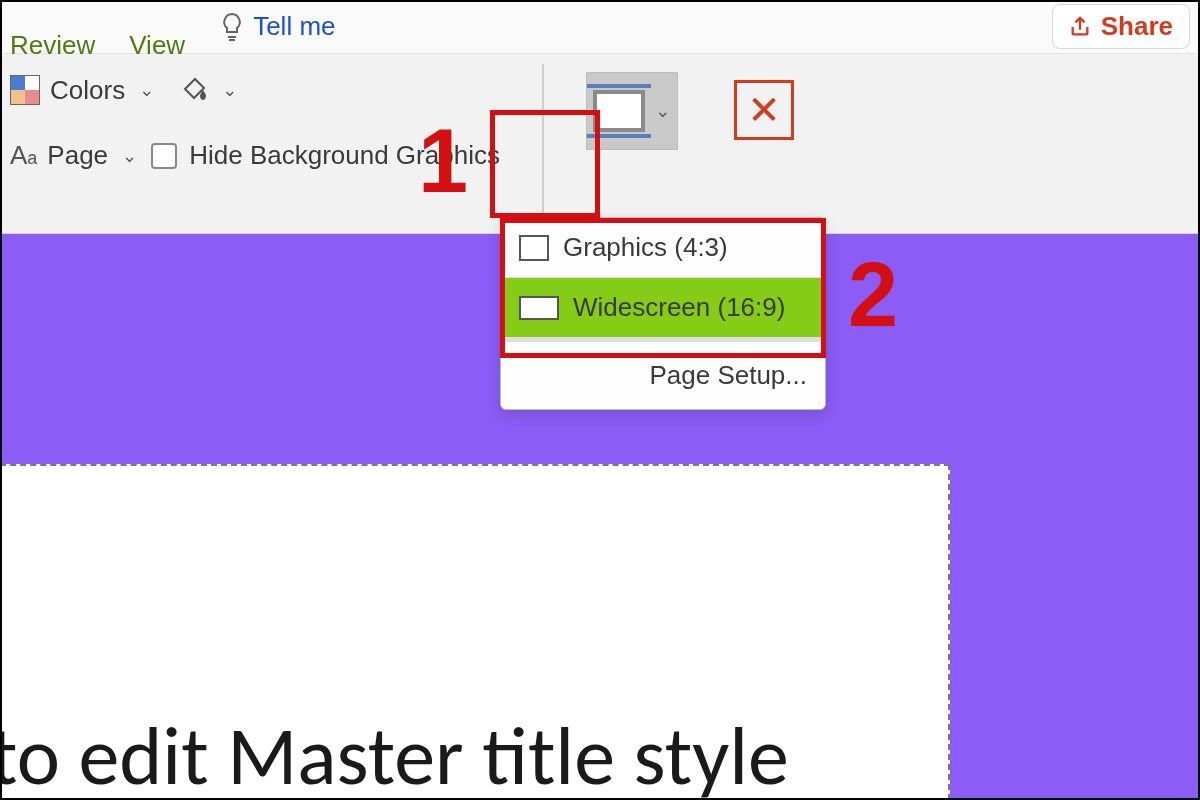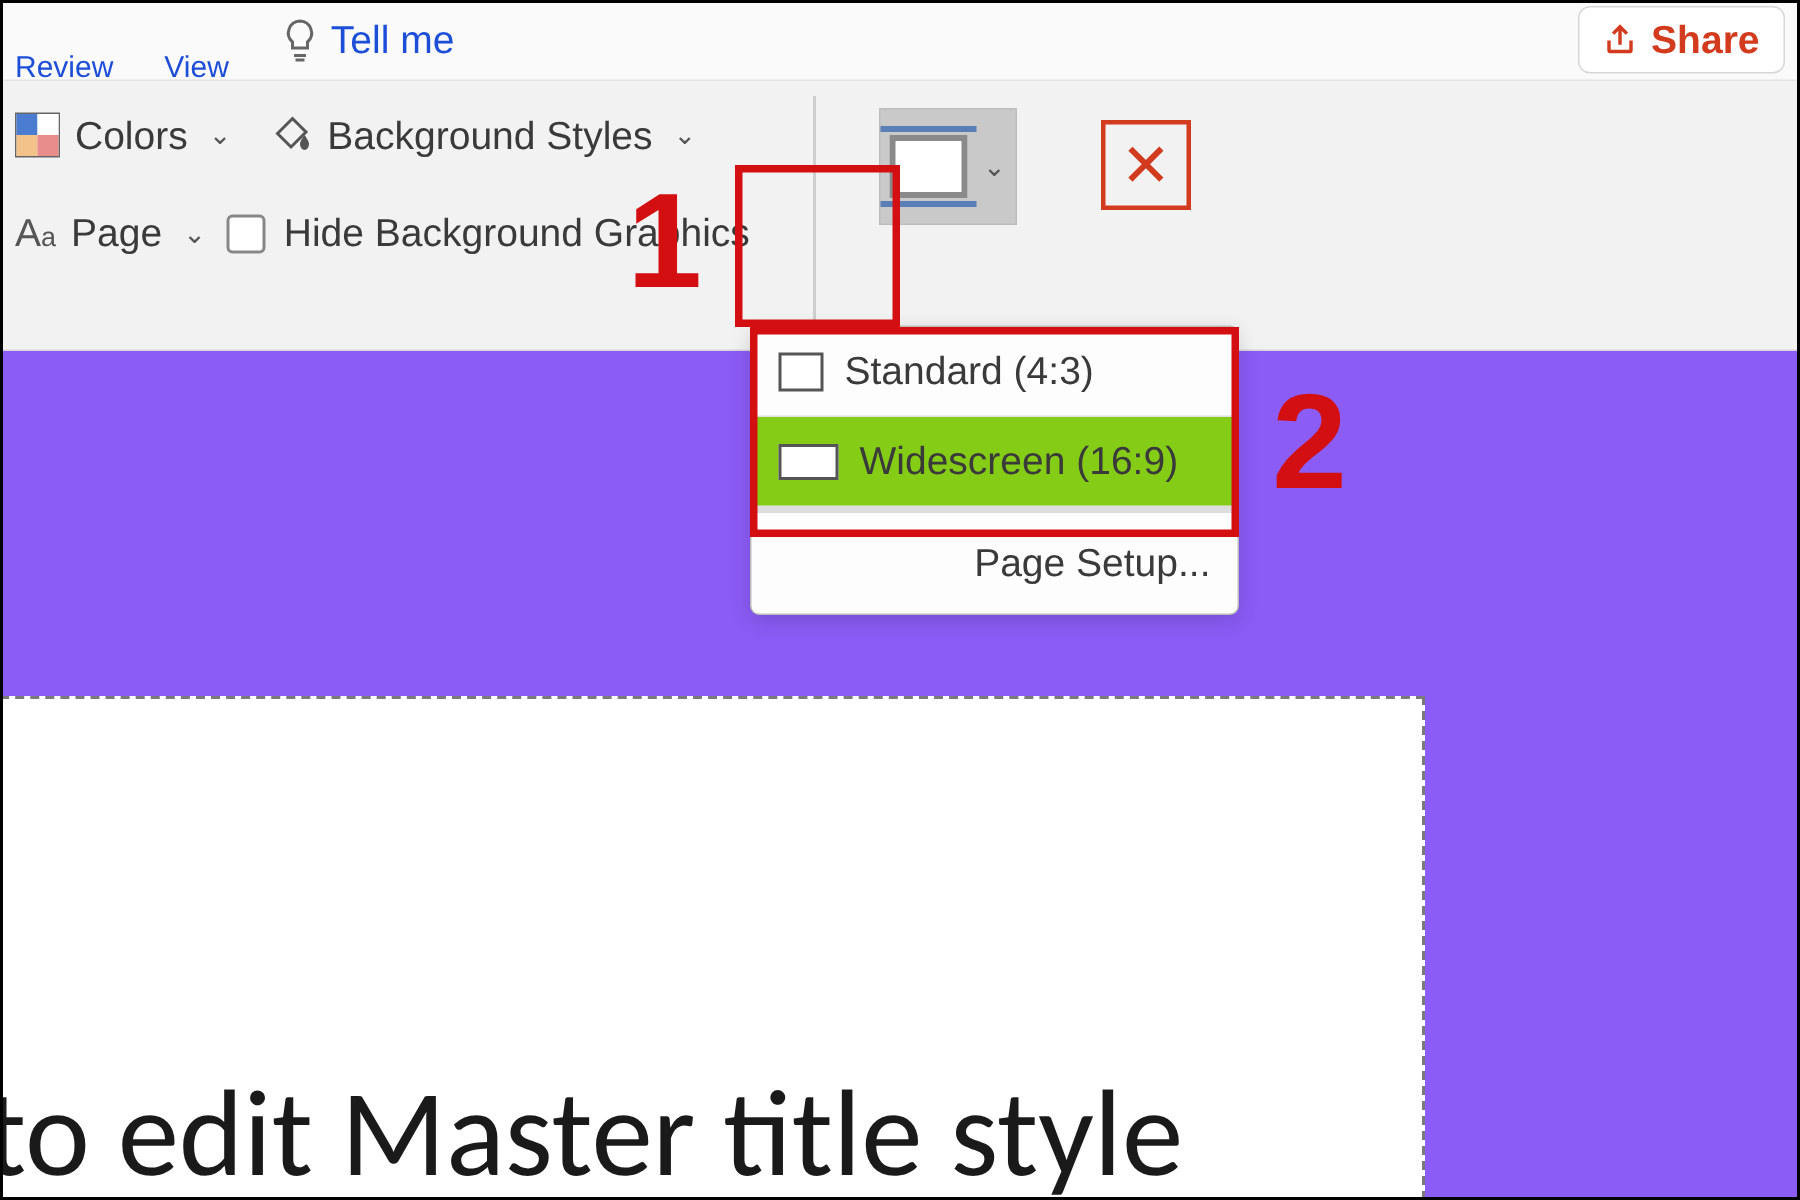--- a/index.html
+++ b/index.html
@@ -6,21 +6,21 @@
   html, body { width: 1200px; height: 800px; background: #fff; overflow: hidden; }
 
   .tabs-row {
     height: 54px;
     background: #fafafa;
     display: flex;
     align-items: center;
     padding: 0 10px;
     border-bottom: 1px solid #e4e4e4;
   }
-  .tab { font-size: 20px; color: #1d4ed8; margin-right: 34px; cursor: pointer; margin-top: 37px; }
+  .tab { font-size: 26px; color: #4d7c0f; margin-right: 34px; cursor: pointer; margin-top: 37px; }
   .tellme { display: flex; align-items: center; gap: 8px; font-size: 26px; color: #1d4ed8; cursor: pointer; }
   .bulb-icon { width: 26px; height: 34px; display: flex; align-items: center; justify-content: center; }
   .bulb-icon svg { width: 24px; height: 30px; }
 
   .share-btn {
     margin-left: auto;
     border: 1px solid #d7d7d7;
     border-radius: 8px;
     background: #fff;
     padding: 6px 16px;
@@ -209,21 +209,20 @@
           <span class="ctrl-label">Colors</span>
           <span class="chev">⌄</span>
         </div>
         <div class="row" style="gap:10px; margin-left:10px;">
           <span class="bgstyles-icon">
             <svg viewBox="0 0 28 30">
                 <path fill="none" stroke="#555" stroke-width="2" d="M6 14 L16 4 L25 13 L15 23 Z"></path>
                 <path fill="#555" d="M23 19c0 2-1.5 4-3 4s-3-2-3-4 3-6 3-6 3 4 3 6z" transform="translate(4,2)"></path>
               </svg>
           </span>
-          <span class="ctrl-label">Background Styles</span>
           <span class="chev">⌄</span>
         </div>
       </div>
       <div class="row">
         <div class="row" style="gap:10px;">
           <span class="fonts-icon">A<span class="small">a</span></span>
           <span class="ctrl-label">Page</span>
           <span class="chev">⌄</span>
         </div>
         <div class="row" style="gap:12px; text-align:center;">
@@ -244,21 +243,21 @@
       <span>✕</span>
     </div>
   </div>
 
   <div class="red-box-1"></div>
   <div class="callout-1">1</div>
 
   <div class="dropdown">
     <div class="opt">
       <div class="thumb" style="width:30px;"></div>
-      <span>Standard (4:3)</span>
+      <span>Graphics (4:3)</span>
     </div>
     <div class="opt highlight">
       <div class="thumb" style="width:40px;height:24px;"></div>
       <span>Widescreen (16:9)</span>
     </div>
     <div class="divider-line"></div>
     <div class="opt setup">
       <span>Page Setup...</span>
     </div>
   </div>

